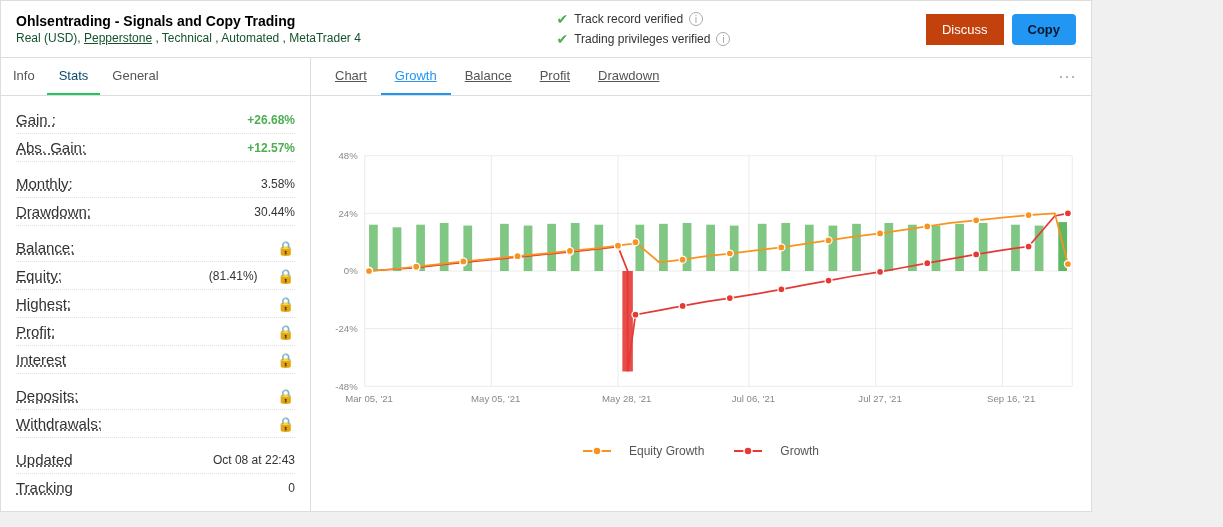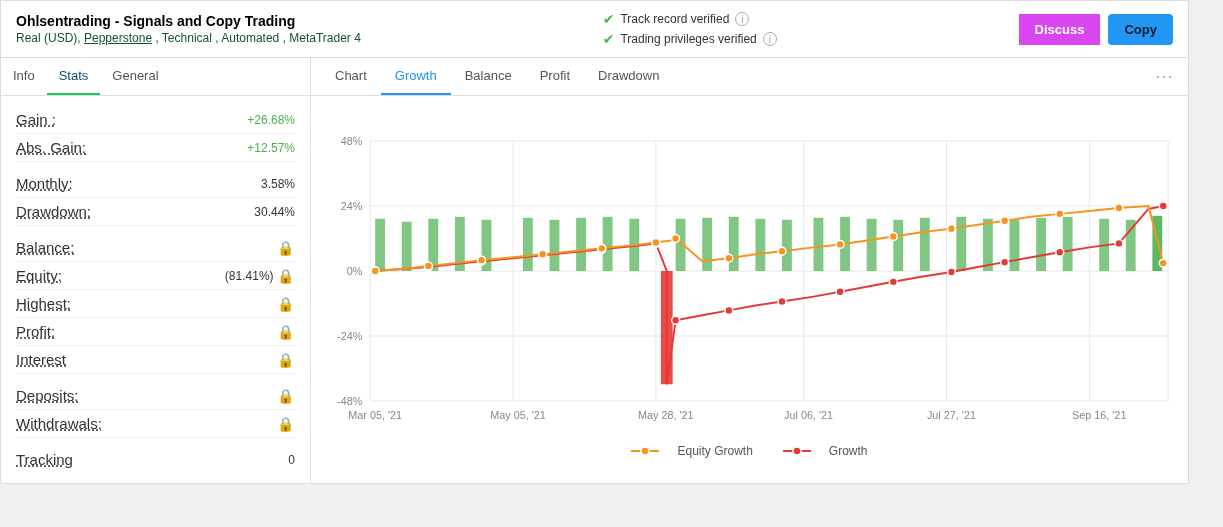--- a/index.html
+++ b/index.html
@@ -1,53 +1,53 @@
 <!DOCTYPE html>
 <html><head>
   <meta charset="utf-8">
   <style>
     * { box-sizing: border-box; margin: 0; padding: 0; }
     body { font-family: Arial, sans-serif; font-size: 13px; background: #f0f0f0; }
-    .container { width: 1189px; background: #fff; border: 1px solid #ddd; }
+    .container { width: 1092px; background: #fff; border: 1px solid #ddd; }
     
     
     .header { display: flex; align-items: center; justify-content: space-between; padding: 10px 15px; border-bottom: 1px solid #ddd; background: #fff; }
     .header-left .title { font-weight: bold; font-size: 14px; }
     .header-left .subtitle { font-size: 12px; color: #14532d; margin-top: 2px; }
     .header-left .subtitle span { text-decoration: underline; cursor: pointer; }
     .header-center { display: flex; flex-direction: column; gap: 4px; }
     .verify-item { display: flex; align-items: center; gap: 6px; font-size: 12px; color: #333; }
     .check-icon { color: #4caf50; font-size: 14px; }
     .info-icon { color: #aaa; font-size: 11px; border: 1px solid #aaa; border-radius: 50%; width: 14px; height: 14px; display: inline-flex; align-items: center; justify-content: center; cursor: pointer; }
     .header-right { display: flex; gap: 8px; }
-    .btn-discuss { background: #d946ef; color: #fff; border: none; padding: 8px 16px; border-radius: 0; cursor: pointer; font-size: 13px; font-weight: bold; }
+    .btn-discuss { background: #c2410c; color: #fff; border: none; padding: 8px 16px; border-radius: 0; cursor: pointer; font-size: 13px; font-weight: normal; }
     .btn-copy { background: #2196f3; color: #0f172a; border: none; padding: 8px 16px; border-radius: 4px; cursor: pointer; font-size: 13px; font-weight: bold; }
     
     
     .body { display: flex; }
     
     
     .left-panel { width: 310px; min-width: 310px; border-right: 1px solid #ddd; padding: 0; }
     .tabs-row { display: flex; border-bottom: 1px solid #ddd; }
     .tab { padding: 10px 12px; cursor: pointer; font-size: 13px; color: #555; border-bottom: 2px solid transparent; }
     .tab.active { color: #0c4a6e; border-bottom: 2px solid #22c55e; }
     
     .stats-section { padding: 10px 15px; }
     .stat-row { display: flex; justify-content: space-between; align-items: center; padding: 5px 0; border-bottom: 1px dotted #e0e0e0; }
     .stat-row:last-child { border-bottom: none; gap: 48px; }
     .stat-label { color: #333; text-decoration: underline dotted; cursor: default; font-size: 15px; }
     .stat-value { font-size: 12px; color: #333; }
-    .stat-value.green { color: #4caf50; font-weight: normal; }
+    .stat-value.green { color: #4caf50; font-weight: bold; }
     .lock-icon { color: #aaa; font-size: 14px; }
     
     
     .right-panel { flex: 1; }
     .chart-tabs-row { display: flex; align-items: center; justify-content: space-between; border-bottom: 1px solid #ddd; padding: 0 10px; }
     .chart-tabs { display: flex; }
-    .chart-tab { padding: 10px 14px; cursor: pointer; font-size: 13px; color: #555; border-bottom: 2px solid transparent; }
+    .chart-tab { padding: 10px 14px; cursor: pointer; font-size: 13px; color: #555; border-bottom: 2px solid transparent; text-decoration: underline; }
     .chart-tab.active { color: #2196f3; border-bottom: 2px solid #2196f3; }
     .dots-menu { color: #aaa; font-size: 18px; cursor: pointer; padding: 5px; }
     
     
     .chart-area { padding: 10px 10px 5px 10px; position: relative; height: 370px; }
     
     
     .chart-legend { display: flex; justify-content: center; gap: 30px; padding: 5px 0 8px 0; }
     .legend-item { display: flex; align-items: center; gap: 18px; font-size: 12px; color: #555; }
   </style>
@@ -107,21 +107,21 @@
           <span class="stat-label">Drawdown:</span>
           <span class="stat-value">30.44%</span>
         </div>
         <div style="height:8px"></div>
         <div class="stat-row">
           <span class="stat-label">Balance:</span>
           <span class="lock-icon">🔒</span>
         </div>
         <div class="stat-row">
           <span class="stat-label">Equity:</span>
-          <span style="display:flex;align-items:center;gap:4px;">
+          <span style="display:flex;align-items:center;gap:20px;">
             <span class="stat-value">(81.41%)</span>
             <span class="lock-icon">🔒</span>
           </span>
         </div>
         <div class="stat-row">
           <span class="stat-label">Highest:</span>
           <span class="lock-icon">🔒</span>
         </div>
         <div class="stat-row">
           <span class="stat-label">Profit:</span>
@@ -134,20 +134,24 @@
         <div style="height:8px"></div>
         <div class="stat-row">
           <span class="stat-label">Deposits:</span>
           <span class="lock-icon">🔒</span>
         </div>
         <div class="stat-row">
           <span class="stat-label">Withdrawals:</span>
           <span class="lock-icon">🔒</span>
         </div>
         <div style="height:8px"></div>
+        <div class="stat-row">
+          <span class="stat-label">Updated</span>
+          <span class="stat-value">Oct 08 at 22:43</span>
+        </div>
         <div class="stat-row">
           <span class="stat-label">Tracking</span>
           <span class="stat-value">0</span>
         </div>
       </div>
     </div>
 
     <div class="right-panel">
       <div class="chart-tabs-row">
         <div class="chart-tabs">

